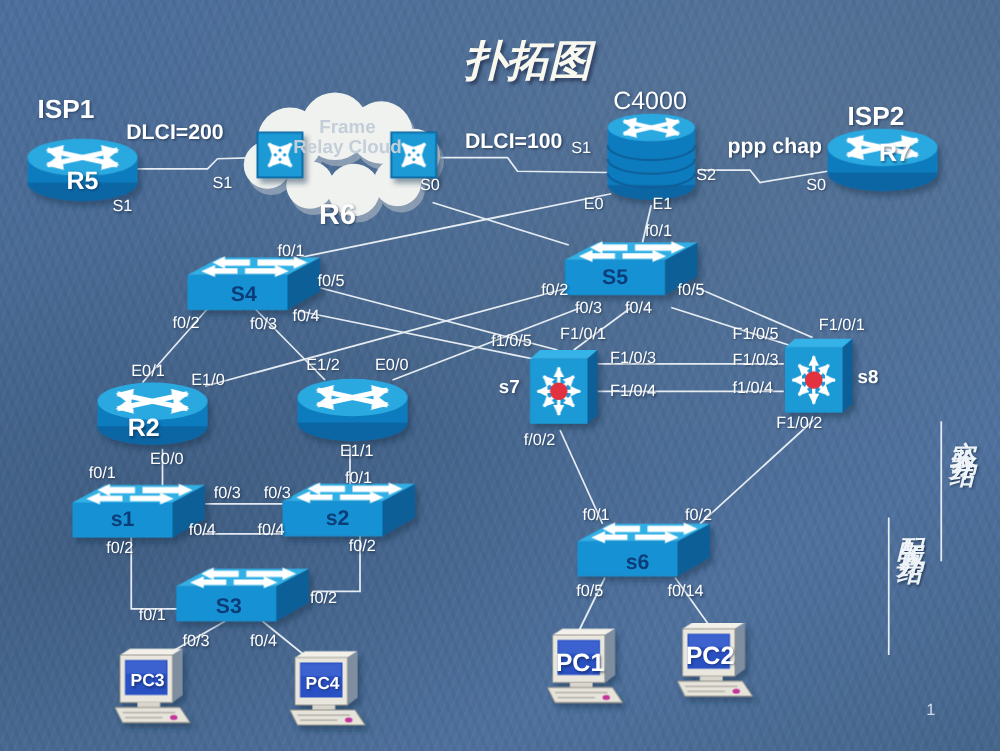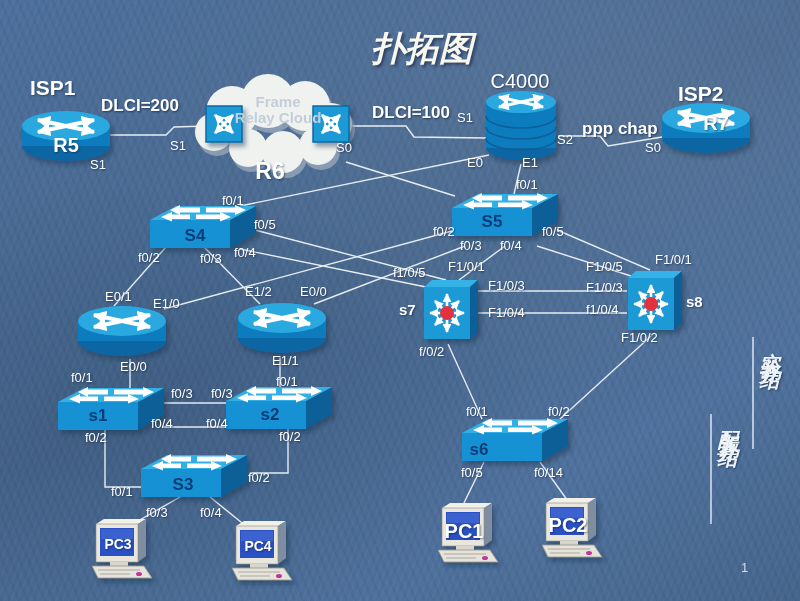--- a/index.html
+++ b/index.html
@@ -207,35 +207,36 @@
   <div id="title">扑拓图</div>
   <div id="pagenum">1</div>
   <div class="vnote" style="left:757px;top:336px;height:118px">实验介绍</div>
   <div class="vnote" style="left:715px;top:414px;height:115px">配置介绍</div>
 
   <div id="cloud-text">Frame Relay Cloud</div>
   <div class="devname white" style="left:238px;top:158px;width:64px;font-size:23px">R6</div>
 
   <span class="biglabel" style="left:101px;top:97px">DLCI=200</span>
   <span class="biglabel" style="left:372px;top:104px">DLCI=100</span>
-  <span class="biglabel" style="left:582px;top:120px">ppp chap</span>
+  <span class="biglabel" style="left:582px;top:108px">ppp chap</span>
 
   <div class="devname white" style="left:30px;top:76px;font-size:21px">ISP1</div>
   <div class="devname white" style="left:678px;top:82px;font-size:21px">ISP2</div>
   <div class="devname white" style="left:470px;top:70px;width:100px;font-size:20px;font-weight:normal">C4000</div>
   <div class="devname white" style="left:20px;top:134px;width:92px;font-size:20px">R5</div>
   <div class="devname white" style="left:670px;top:112px;width:92px;font-size:20px">R7</div>
+  <div class="devname white" style="left:66px;top:332px;width:98px;font-size:20px">R2</div>
   <div class="devname navy" style="left:155px;top:226px;width:80px;font-size:17px">S4</div>
   <div class="devname navy" style="left:452px;top:212px;width:80px;font-size:17px">S5</div>
   <div class="devname white" style="left:399px;top:301px;font-size:15px">s7</div>
   <div class="devname white" style="left:686px;top:293px;font-size:15px">s8</div>
   <div class="devname navy" style="left:58px;top:406px;width:80px;font-size:17px">s1</div>
   <div class="devname navy" style="left:230px;top:405px;width:80px;font-size:17px">s2</div>
   <div class="devname navy" style="left:143px;top:475px;width:80px;font-size:17px">S3</div>
-  <div class="devname navy" style="left:439px;top:440px;width:80px;font-size:17px">s6</div>
+  <div class="devname navy" style="left:470px;top:440px;width:80px;font-size:17px">s6</div>
   <div class="devname white" style="left:442px;top:520px;width:44px;font-size:20px">PC1</div>
   <div class="devname white" style="left:546px;top:514px;width:44px;font-size:20px">PC2</div>
   <div class="devname white" style="left:96px;top:536px;width:44px;font-size:14px">PC3</div>
   <div class="devname white" style="left:236px;top:538px;width:44px;font-size:14px">PC4</div>
 
   <span class="pl" style="left:90px;top:158px">S1</span>
   <span class="pl" style="left:170px;top:139px">S1</span>
   <span class="pl" style="left:336px;top:141px">S0</span>
   <span class="pl" style="left:457px;top:111px">S1</span>
   <span class="pl" style="left:557px;top:133px">S2</span>

